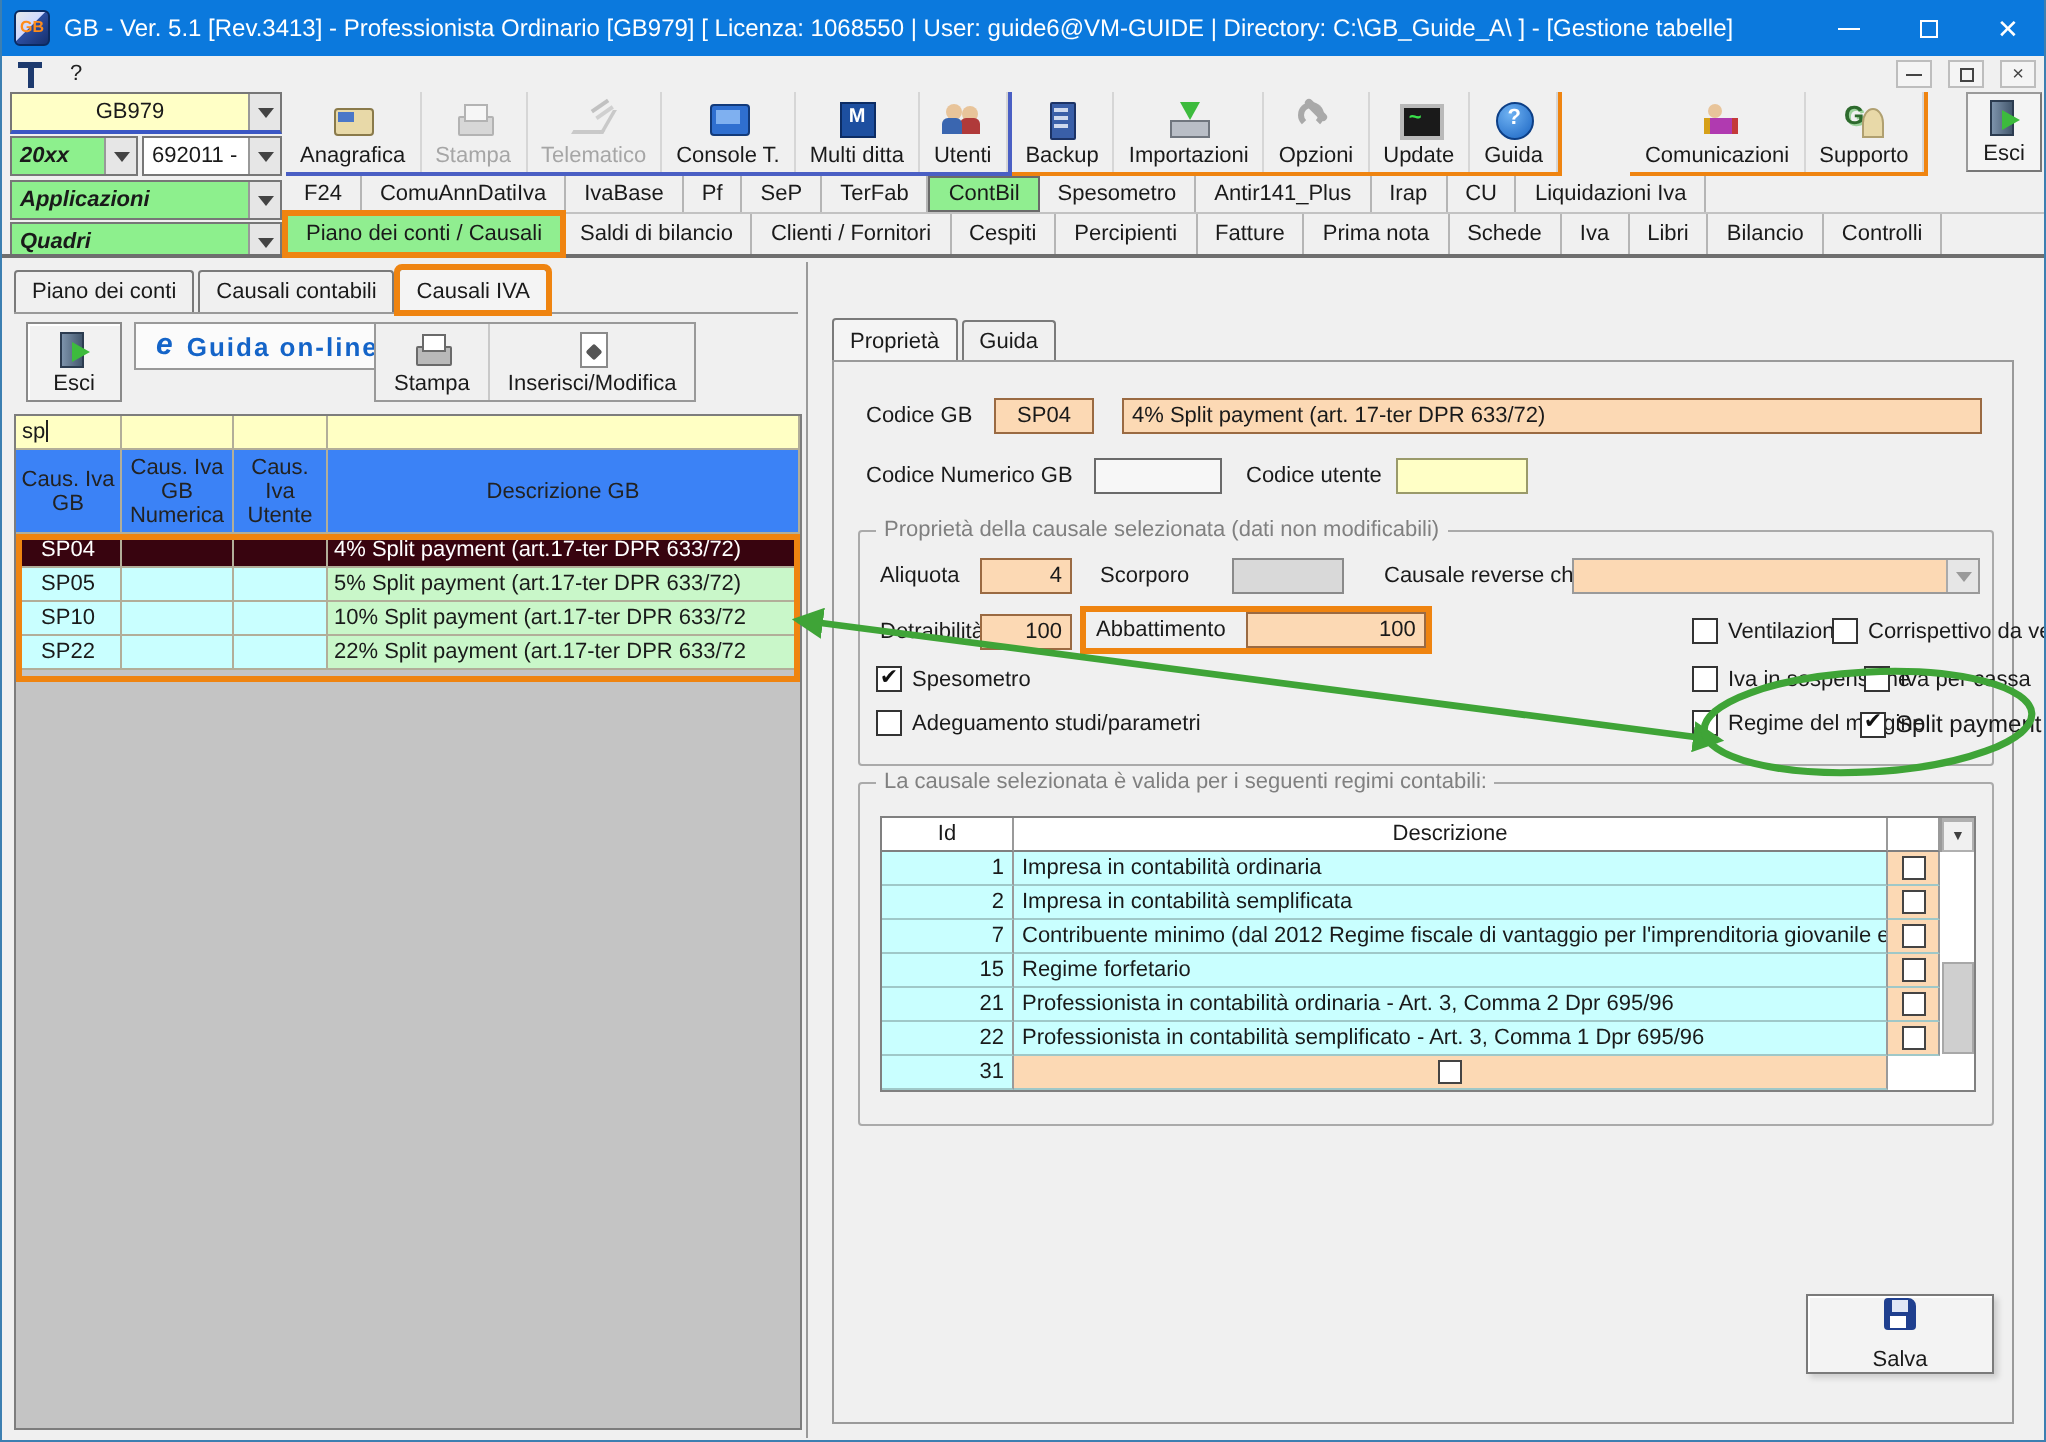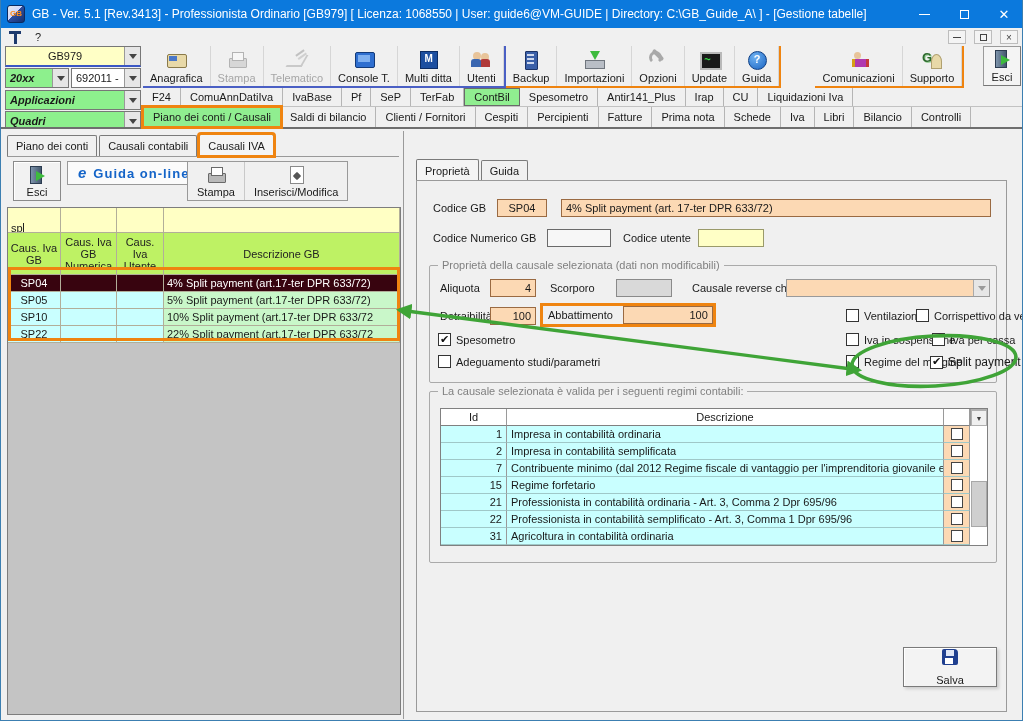--- a/index.html
+++ b/index.html
@@ -120,22 +120,22 @@
   .lt-guida { position:absolute; left:58px; top:0; height:24px; display:flex; align-items:center; gap:6px; padding:0 10px;
               border:1px solid #999; background:#fbfbfb; color:#1464c8; font-weight:bold; font-size:13px; letter-spacing:1px; }
   .lt-group { position:absolute; left:178px; top:0; height:40px; display:flex; border:1px solid #999; background:#f0f0f0; }
   .lt-gbtn { display:flex; flex-direction:column; align-items:center; justify-content:center; gap:1px; padding:0 9px; }
   .lt-gbtn + .lt-gbtn { border-left:1px solid #c9c9c9; }
 
   
   .grid { position:absolute; left:4px; top:76px; width:394px; height:508px; background:#c4c4c4; border:1px solid #7d7d7d; }
   .grow { display:grid; grid-template-columns:53px 56px 47px 1fr; }
   .gcell { border-right:1px solid #b2ae99; border-bottom:1px solid #b2ae99; overflow:hidden; white-space:nowrap; }
-  .frow .gcell { background:#ffffc4; height:17px; line-height:16px; padding:12px 3px; }
-  .hrow .gcell { background:#bef264; height:42px; display:flex; align-items:center; justify-content:center;
+  .frow .gcell { background:#ffffc4; height:17px; line-height:16px; padding:0 3px; }
+  .hrow .gcell { background:#3b82f6; height:42px; display:flex; align-items:center; justify-content:center;
                  text-align:center; white-space:pre-line; line-height:12px; color:#222; }
   .drow .gcell { height:17px; line-height:16px; }
   .drow .c-code { background:#c9ffff; text-align:center; }
   .drow .c-desc { background:#c9f7c9; padding:0 3px; }
   .drow.sel .gcell { background:#38040f; color:#fff; }
   .caret { display:inline-block; width:1px; height:11px; background:#222; vertical-align:-2px; }
   .rows-hl { position:absolute; left:0; top:59px; width:392px; height:74px; border:3px solid #ef8410; pointer-events:none; z-index:4; }
 
   
   .right-panel { position:absolute; left:403px; top:0; width:620px; height:590px; }
@@ -549,21 +549,20 @@
             </div>
             <div class="rrow rbody rrowline" data-checked="true">
               <div class="rcell c-id">22</div>
               <div class="rcell c-rdesc">Professionista in contabilità semplificato - Art. 3, Comma 1 Dpr 695/96</div>
               <div class="rcell c-cb">
                   <span class="box"></span>
                 </div>
             </div>
             <div class="rrow rbody rrowline" data-checked="true">
               <div class="rcell c-id">31</div>
-              <div class="rcell c-rdesc">Agricoltura in contabilità ordinaria</div>
               <div class="rcell c-cb">
                   <span class="box"></span>
                 </div>
             </div>
           </div>
         </div>
 
         <div class="salva-btn">
           <span class="ico i-floppy"></span>
           <span>Salva</span>

